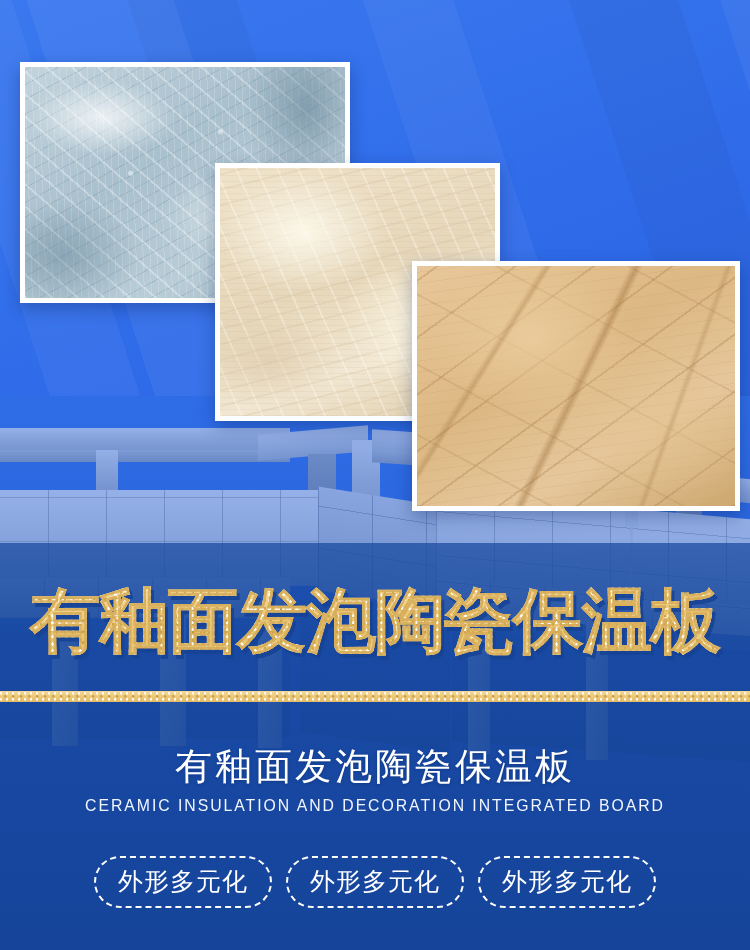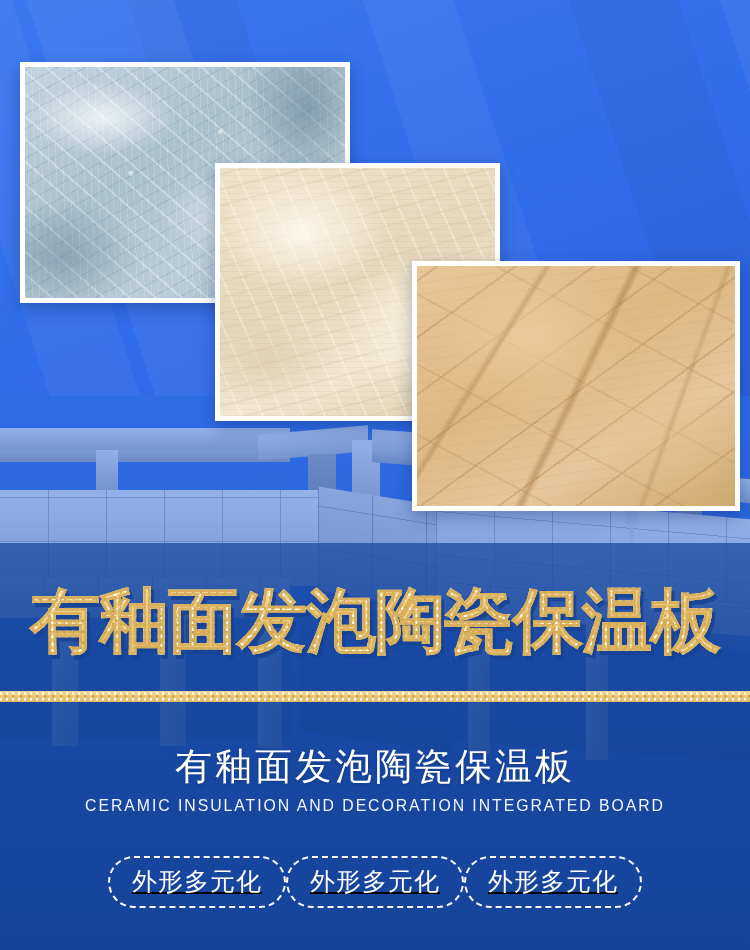--- a/index.html
+++ b/index.html
@@ -267,21 +267,21 @@
 
   
   .pills {
     position: absolute;
     left: 0;
     top: 856px;
     width: 750px;
     display: flex;
     justify-content: center;
     align-items: center;
-    text-decoration: underline;
+    gap: 14px;
   }
   .pill {
     border: 2px dashed #ffffff;
     border-radius: 999px;
     padding: 8px 22px;
     font-family: "DejaVu Sans", "Liberation Sans", sans-serif;
     font-size: 25px;
     font-weight: 400;
     letter-spacing: 1px;
     color: #ffffff;

